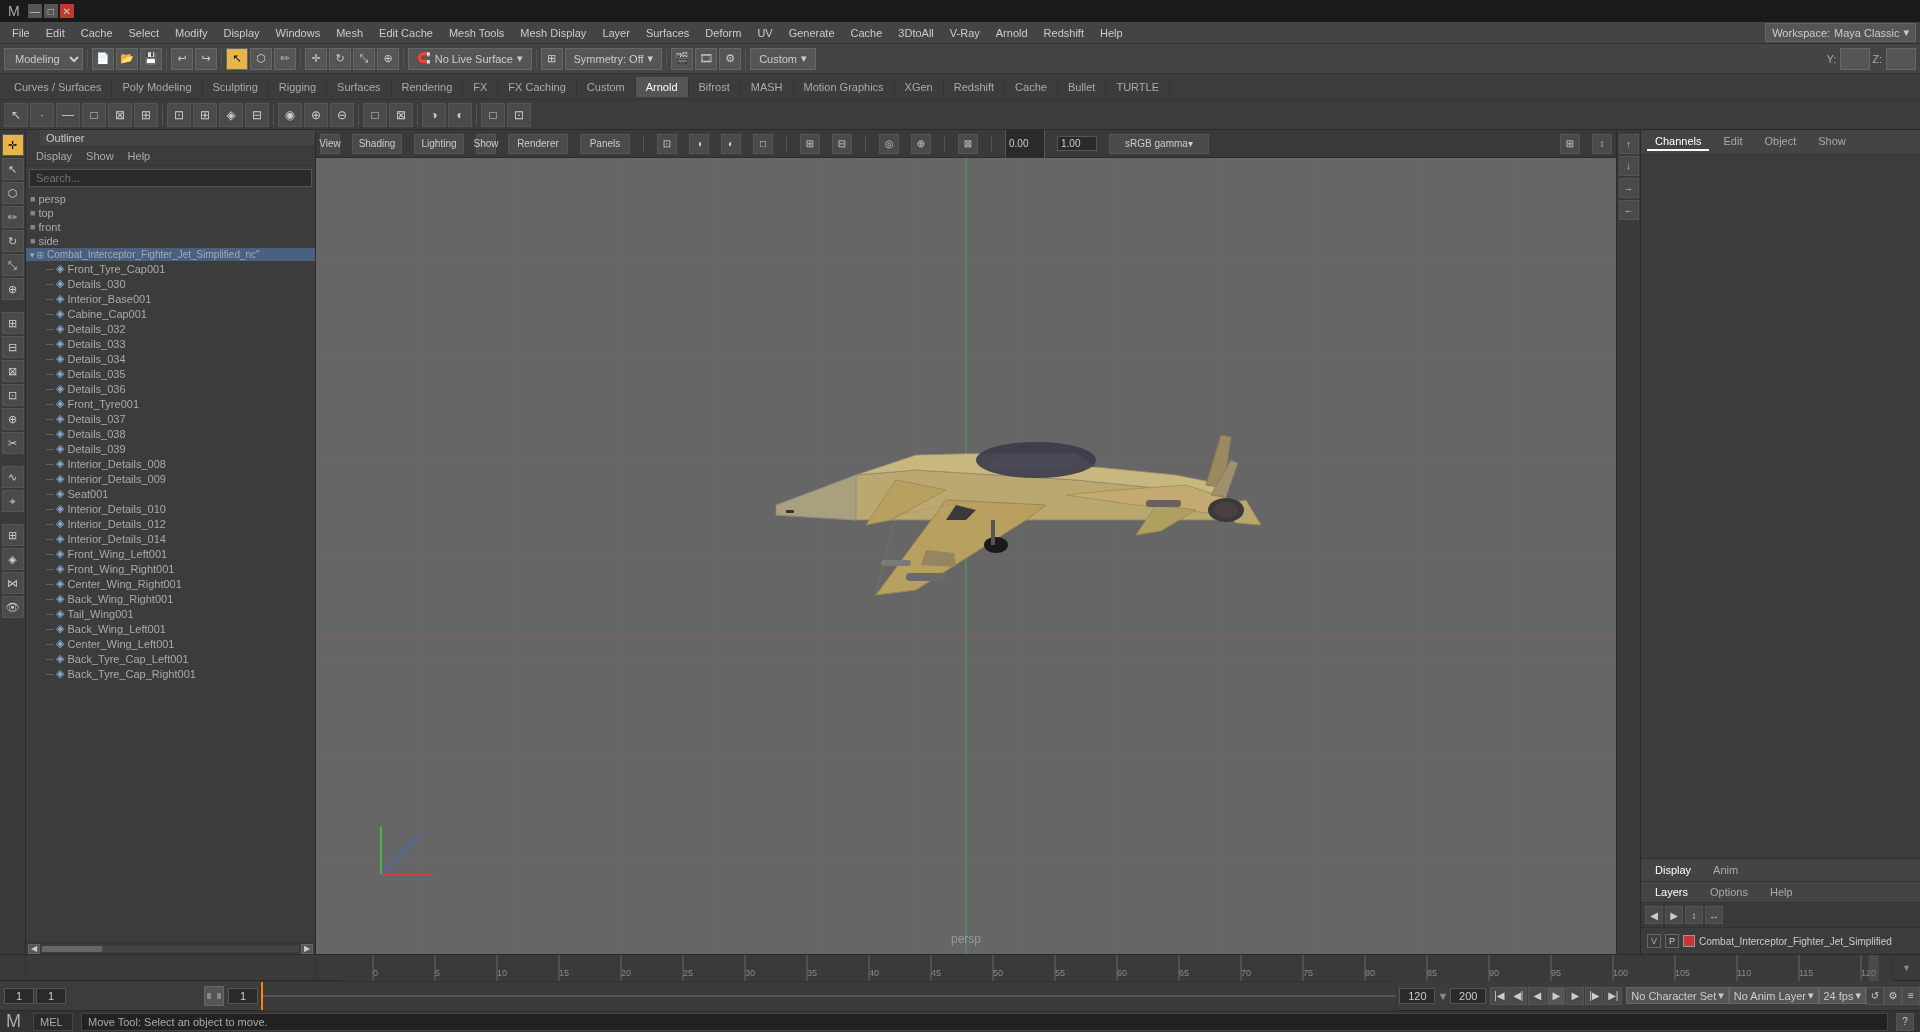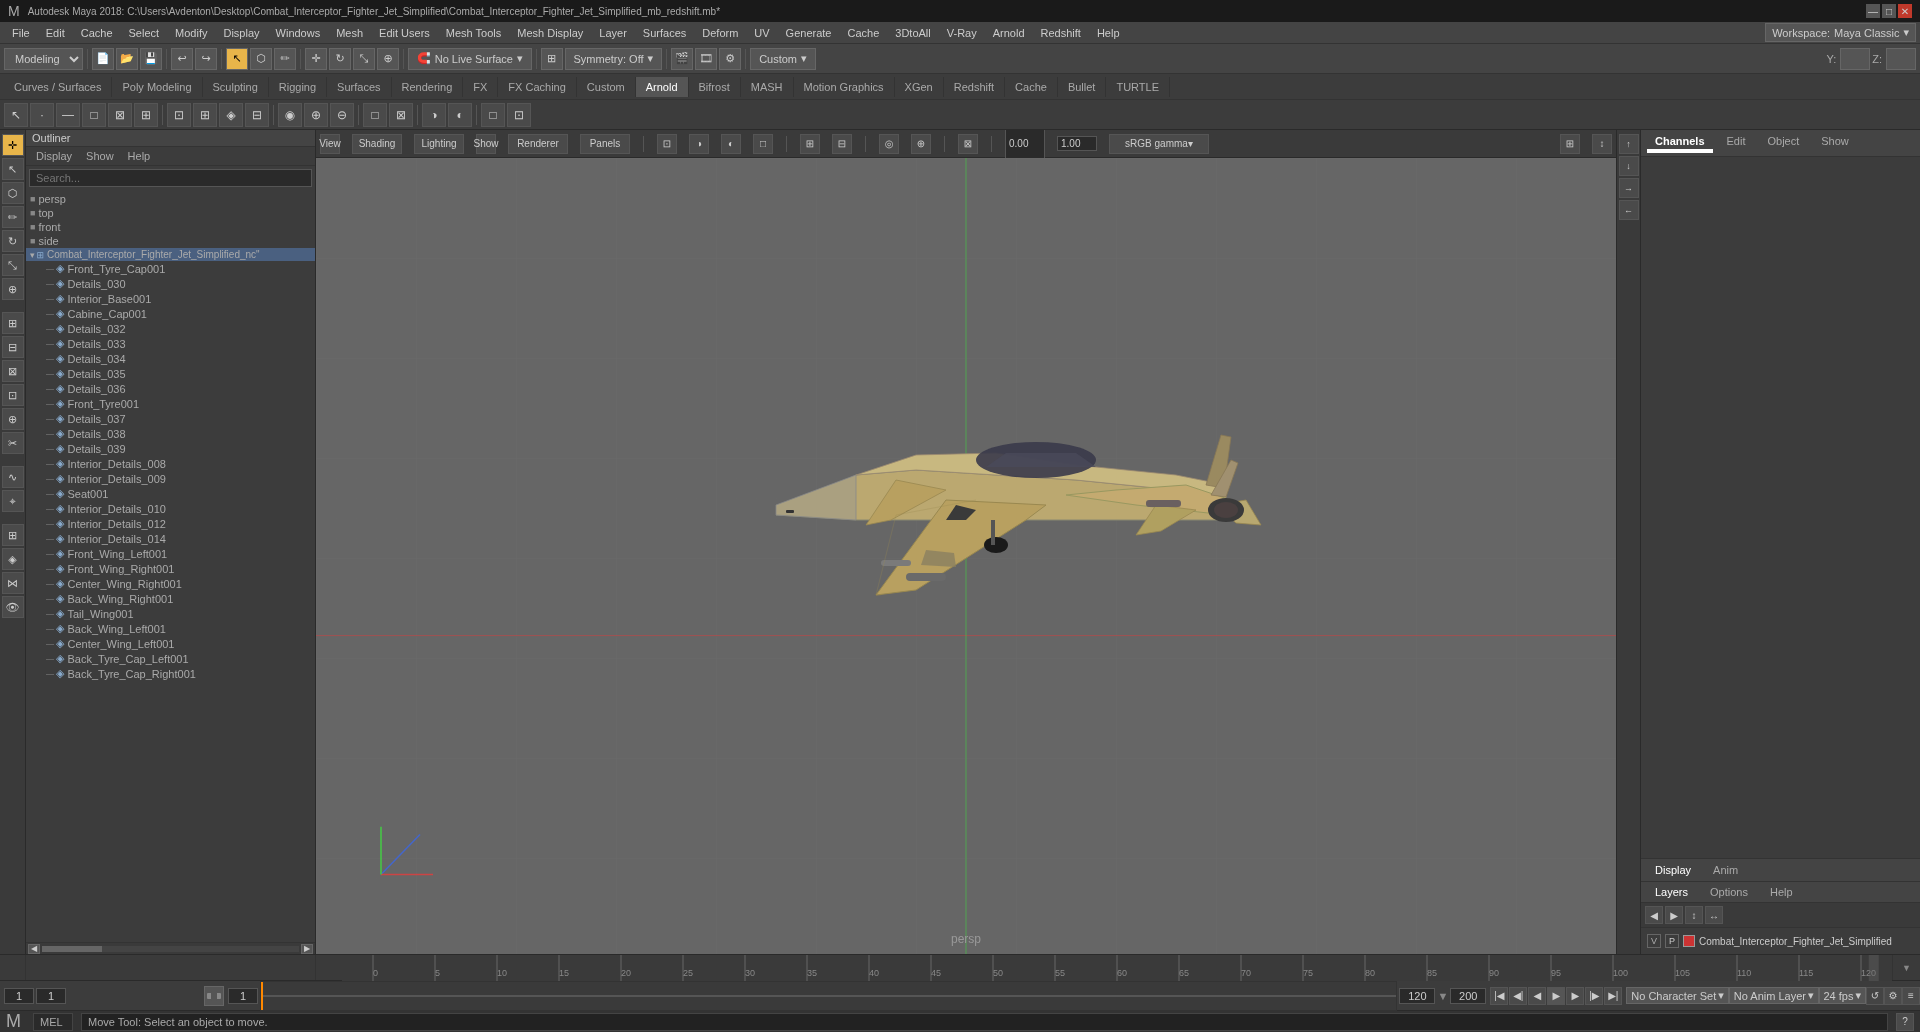--- a/index.html
+++ b/index.html
@@ -38,21 +38,21 @@
     
     #main-layout { display: flex; height: calc(1032px - 22px - 22px - 30px - 26px - 30px - 26px - 30px); }
     
     
     #left-tools { width: 26px; background: #3a3a3a; border-right: 1px solid #2a2a2a; display: flex; flex-direction: column; align-items: center; padding: 4px 0; gap: 2px; }
     .tool-btn { width: 22px; height: 22px; background: #4a4a4a; border: 1px solid #555; color: #ccc; cursor: pointer; display: flex; align-items: center; justify-content: center; font-size: 11px; }
     .tool-btn.active { background: #e8b54a; color: #000; }
     
     
     #outliner { width: 290px; background: #3c3c3c; border-right: 1px solid #2a2a2a; display: flex; flex-direction: column; }
-    #outliner-header { background: #444; padding: 2px 6px; border-bottom: 1px solid #333; color: #ccc; font-size: 11px; }
+    #outliner-header { background: #444; padding: 2px 6px; border-bottom: 1px solid #333; color: #ccc; font-size: 11px; margin-left: 14px; }
     #outliner-menubar { display: flex; gap: 2px; padding: 2px 4px; background: #3c3c3c; border-bottom: 1px solid #333; }
     .outliner-menu { padding: 1px 6px; color: #aaa; cursor: pointer; font-size: 11px; }
     #outliner-search { padding: 3px; }
     #outliner-search input { width: 100%; background: #2a2a2a; border: 1px solid #555; color: #ccc; padding: 2px 6px; font-size: 11px; }
     #outliner-tree { flex: 1; overflow-y: auto; padding: 2px 0; }
     .tree-item { display: flex; align-items: center; padding: 1px 4px; cursor: pointer; color: #aaa; font-size: 11px; white-space: nowrap; }
     .tree-item.selected { background: #4a6080; }
     
     
     #viewport { flex: 1; background: #5a5a5a; position: relative; overflow: hidden; }
@@ -61,21 +61,21 @@
     .vp-sep { width: 1px; height: 16px; background: #555; margin: 0 1px; }
     #viewport-canvas { width: 100%; height: calc(100% - 28px); position: relative; }
     
     
     #camera-label { position: absolute; bottom: 8px; left: 50%; transform: translateX(-50%); color: #999; font-size: 12px; }
     
     
     #right-panel { width: 280px; background: #3c3c3c; border-left: 1px solid #2a2a2a; display: flex; flex-direction: column; }
     #right-panel-header { background: #444; padding: 3px 6px; display: flex; gap: 6px; border-bottom: 1px solid #333; }
     .right-panel-tab { padding: 2px 8px; cursor: pointer; color: #aaa; font-size: 11px; }
-    .right-panel-tab.active { color: #fff; border-bottom: 4px solid #ffffff; font-weight: bold; }
+    .right-panel-tab.active { color: #fff; border-bottom: 2px solid #ffffff; }
     .rp-btn { width: 18px; height: 18px; background: #4a4a4a; border: 1px solid #555; color: #ccc; cursor: pointer; display: flex; align-items: center; justify-content: center; font-size: 10px; }
     #right-panel-content { flex: 1; }
     .layer-tab { padding: 2px 8px; cursor: pointer; color: #aaa; font-size: 11px; }
     .layer-tab.active { color: #fff; }
     .layer-item { display: flex; align-items: center; gap: 4px; padding: 2px; cursor: pointer; }
     .layer-vis { width: 14px; height: 14px; border: 1px solid #666; display: flex; align-items: center; justify-content: center; font-size: 9px; cursor: pointer; }
     .layer-vis.v { color: #aaa; }
     .layer-color { width: 12px; height: 12px; background: #cc3333; border: 1px solid #999; }
     
     
@@ -106,38 +106,37 @@
     #right-icons { width: 24px; background: #3a3a3a; display: flex; flex-direction: column; align-items: center; padding: 4px 0; gap: 2px; border-left: 1px solid #2a2a2a; }
 
     
     #grid-overlay { position: absolute; top: 0; left: 0; width: 100%; height: 100%; pointer-events: none; }
   </style>
 </head>
 <body>
 
 <div id="titlebar">
   <span style="margin-right:8px; font-size:14px;">M</span>
-  <span style="flex:1; font-size:10px;">Autodesk Maya 2018: C:\Users\Avdenton\Desktop\Combat_Interceptor_Fighter_Jet_Simplified\Combat_Interceptor_Fighter_Jet_Simplified_mb_redshift.mb*</span>
   <div style="display:flex;gap:2px;">
     <button class="win-btn">—</button>
     <button class="win-btn">□</button>
     <button class="win-btn" style="background:#c0392b;">✕</button>
   </div>
 </div>
 
 <div id="menubar">
   <div class="menu-item">File</div>
   <div class="menu-item">Edit</div>
   <div class="menu-item">Cache</div>
   <div class="menu-item">Select</div>
   <div class="menu-item">Modify</div>
   <div class="menu-item">Display</div>
   <div class="menu-item">Windows</div>
   <div class="menu-item">Mesh</div>
-  <div class="menu-item">Edit Users</div>
+  <div class="menu-item">Edit Cache</div>
   <div class="menu-item">Mesh Tools</div>
   <div class="menu-item">Mesh Display</div>
   <div class="menu-item">Layer</div>
   <div class="menu-item">Surfaces</div>
   <div class="menu-item">Deform</div>
   <div class="menu-item">UV</div>
   <div class="menu-item">Generate</div>
   <div class="menu-item">Cache</div>
   <div class="menu-item">3DtoAll</div>
   <div class="menu-item">V-Ray</div>

